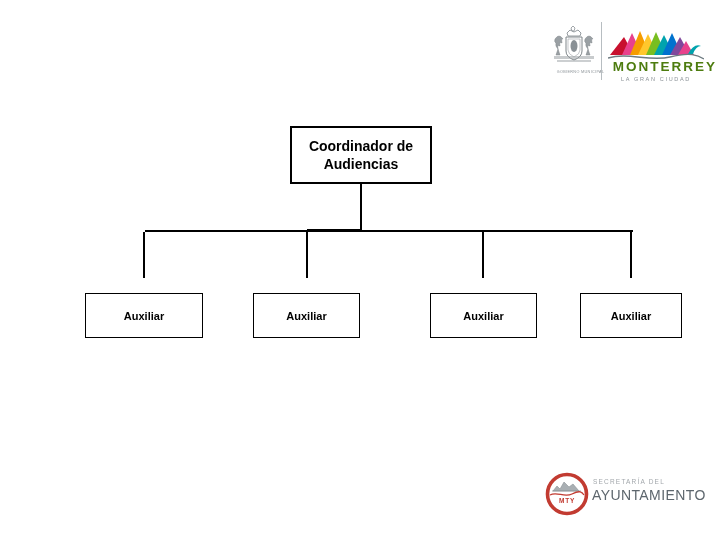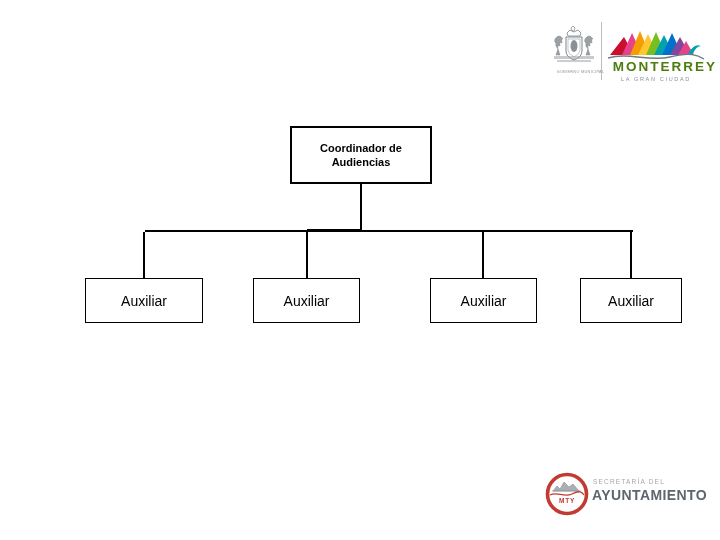--- a/index.html
+++ b/index.html
@@ -60,25 +60,25 @@
     display: flex;
     align-items: center;
     justify-content: center;
     text-align: center;
     color: #000000;
     box-sizing: border-box;
   }
   .org-box.root {
     left: 290px; top: 126px; width: 142px; height: 58px;
     border-width: 2px;
-    font-weight: bold; font-size: 11px; line-height: 1.3;
+    font-weight: bold; font-size: 14px; line-height: 1.3;
     padding: 0 0;
     text-align: center;
   }
-  .org-box.aux { font-size: 14px; font-weight: normal; }
+  .org-box.aux { font-size: 11px; font-weight: bold; margin-top: 15px; }
   .aux-1 { left: 85px;  top: 278px; width: 118px; height: 45px; }
   .aux-2 { left: 253px; top: 278px; width: 107px; height: 45px; }
   .aux-3 { left: 430px; top: 278px; width: 107px; height: 45px; }
   .aux-4 { left: 580px; top: 278px; width: 102px; height: 45px; }
 
   .connector { position: absolute; background: #000000; }
   .conn-root-stub { left: 360px; top: 184px; width: 2px; height: 47px; }
   .conn-hline     { left: 145px; top: 230px; width: 488px; height: 2px; }
   .conn-hline-bold{ left: 307px; top: 229px; width: 54px;  height: 3px; }
   .conn-drop-1 { left: 143px; top: 232px; width: 2px; height: 46px; }
@@ -87,21 +87,21 @@
   .conn-drop-4 { left: 630px; top: 232px; width: 2px; height: 46px; }
 
   
   .seal-svg { position: absolute; left: 544px; top: 471px; width: 46px; height: 46px; }
   .footer-department {
     position: absolute; left: 593px; top: 478px;
     font-size: 6.5px; letter-spacing: 1.2px; color: #A3A8AC; white-space: nowrap;
   }
   .footer-name {
     position: absolute; left: 592px; top: 487px;
-    font-size: 14px; font-weight: bold; letter-spacing: 0.4px;
+    font-size: 14px; font-weight: normal; letter-spacing: 0.4px;
     color: #5D666D; white-space: nowrap;
   }
 </style>
 </head>
 <body>
 
 <div class="slide">
 
 
   <svg class="crest-svg" viewBox="0 0 46 44">

